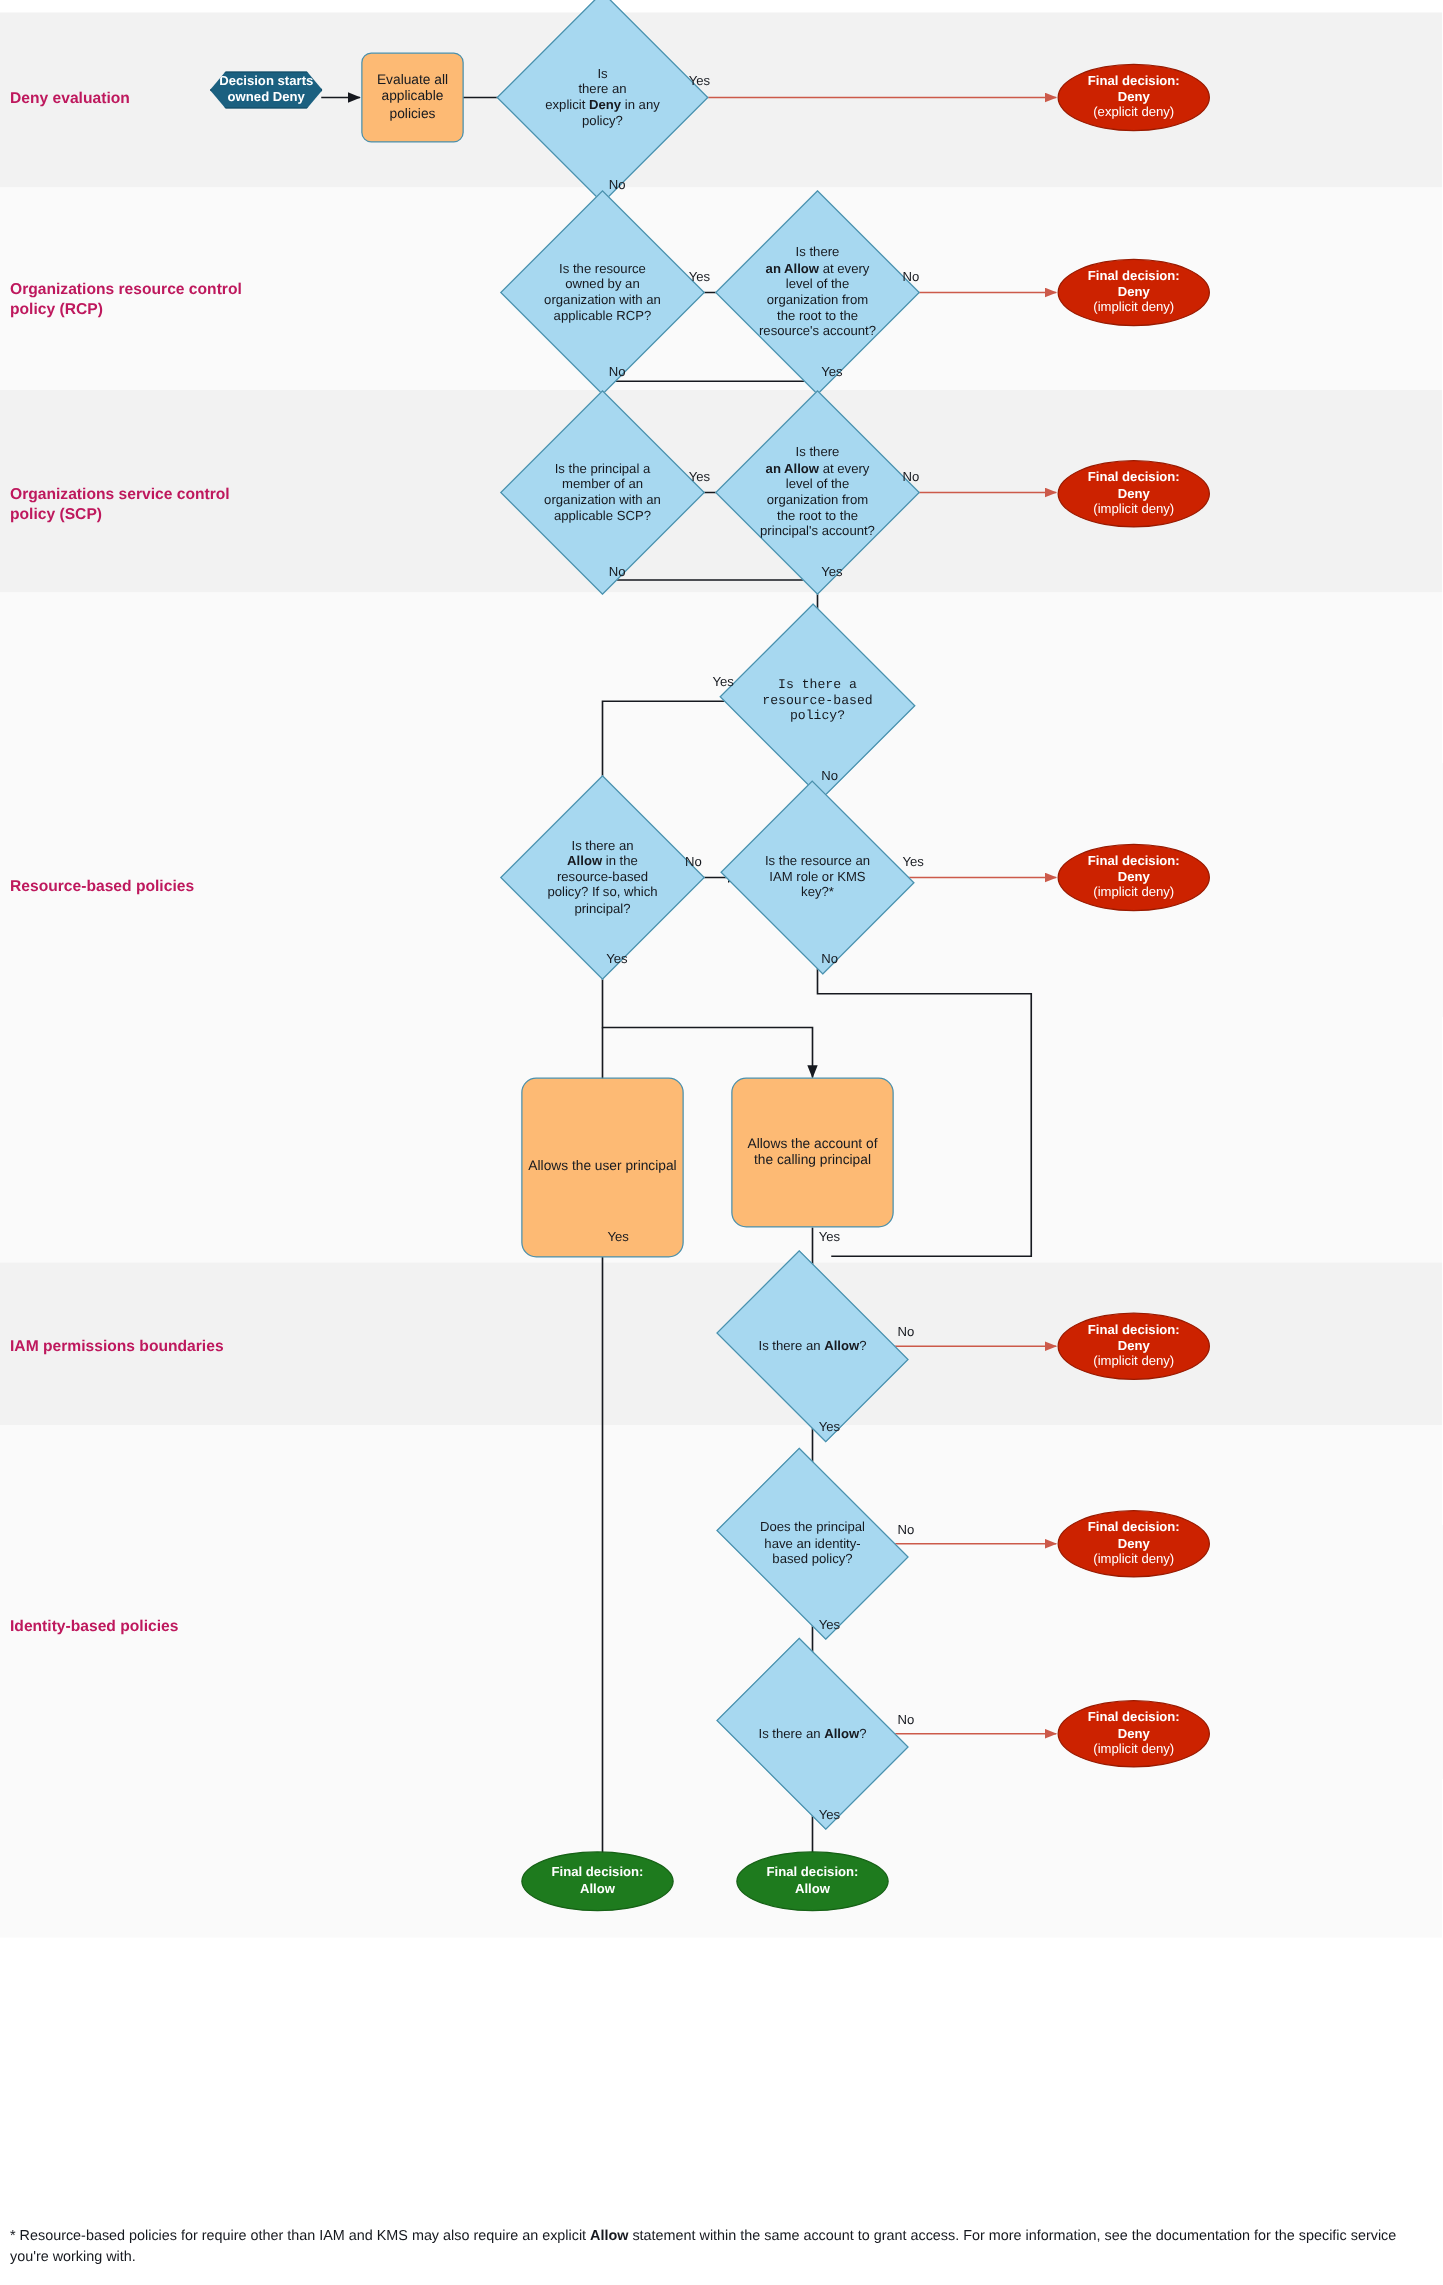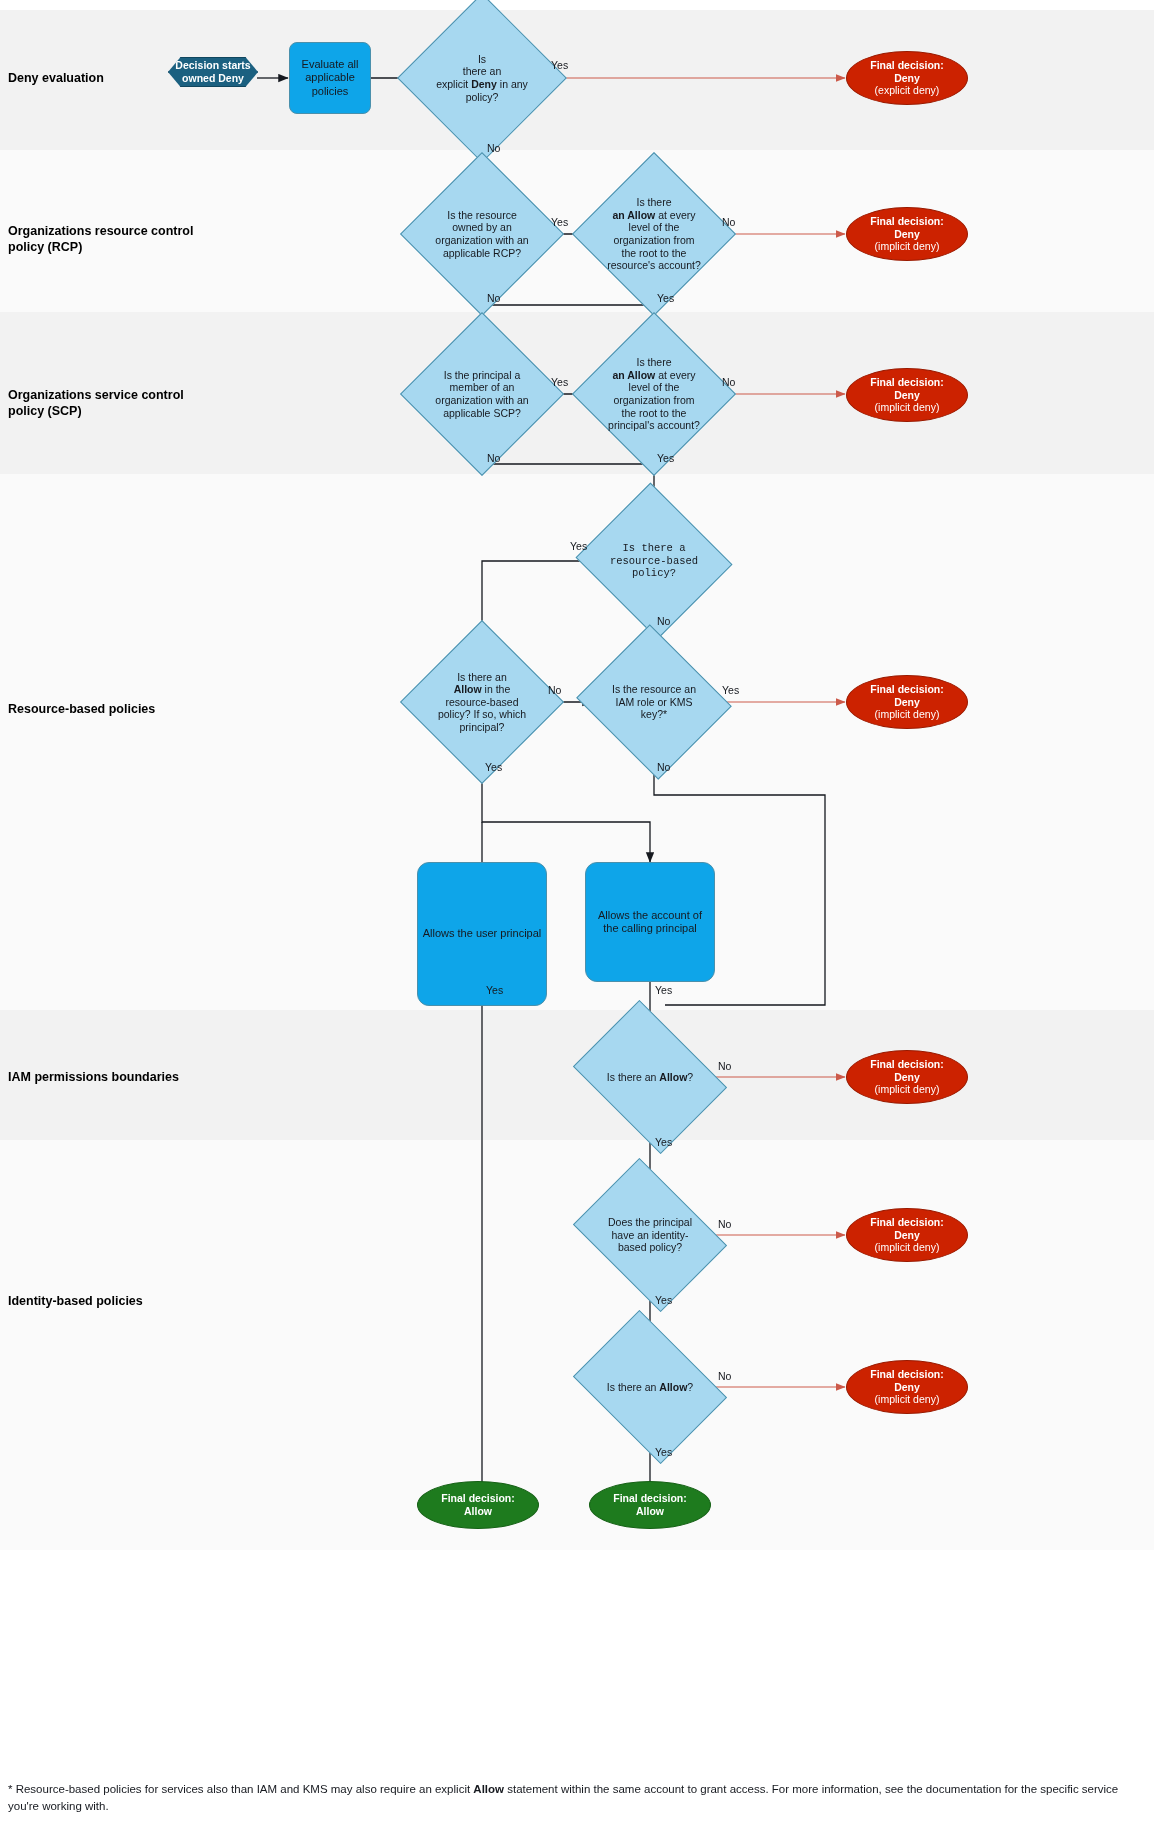--- a/index.html
+++ b/index.html
@@ -21,21 +21,21 @@
     left: 0;
     width: 1154px;
     background: #f2f2f2;
   }
   .band.alt { background: #fafafa; }
   .band-label {
     position: absolute;
     left: 8px;
     font-size: 12.5px;
     font-weight: bold;
-    color: #000000;
+    color: #be185d;
     line-height: 1.25;
     width: 190px;
   }
   
   #wires {
     position: absolute;
     left: 0; top: 0;
     width: 1154px; height: 1828px;
     pointer-events: none;
   }
@@ -54,21 +54,21 @@
 
   .hexagon {
     background: #1b6080;
     color: #ffffff;
     font-size: 10.5px;
     font-weight: bold;
     clip-path: polygon(14% 0%, 86% 0%, 100% 50%, 86% 100%, 14% 100%, 0% 50%);
     border: 1px solid #10465e;
   }
   .process {
-    background: #0ea5e9;
+    background: #fdba74;
     border: 1px solid #4a90ac;
     border-radius: 8px;
     font-size: 11px;
   }
   .process.big { border-radius: 12px; }
 
   .diamond-wrap { position: absolute; }
   .diamond-shape {
     position: absolute;
     left: 0; top: 0;
@@ -385,16 +385,16 @@
   </div>
 
   <div class="node terminator allow" style="left:589px;top:1481px;width:122px;height:48px;">
     <span class="txt">
       <span>Final decision:</span><br>
       <span>Allow</span>
     </span>
   </div>
 
   <div class="footnote" style="top:1781px;">
-    <span>* Resource-based policies for services also than IAM and KMS may also require an explicit </span><b>Allow</b><span> statement within the same account to grant access. For more information, see the documentation for the specific service you're working with.</span>
+    <span>* Resource-based policies for require other than IAM and KMS may also require an explicit </span><b>Allow</b><span> statement within the same account to grant access. For more information, see the documentation for the specific service you're working with.</span>
   </div>
 
 </div>
 
 </body></html>

